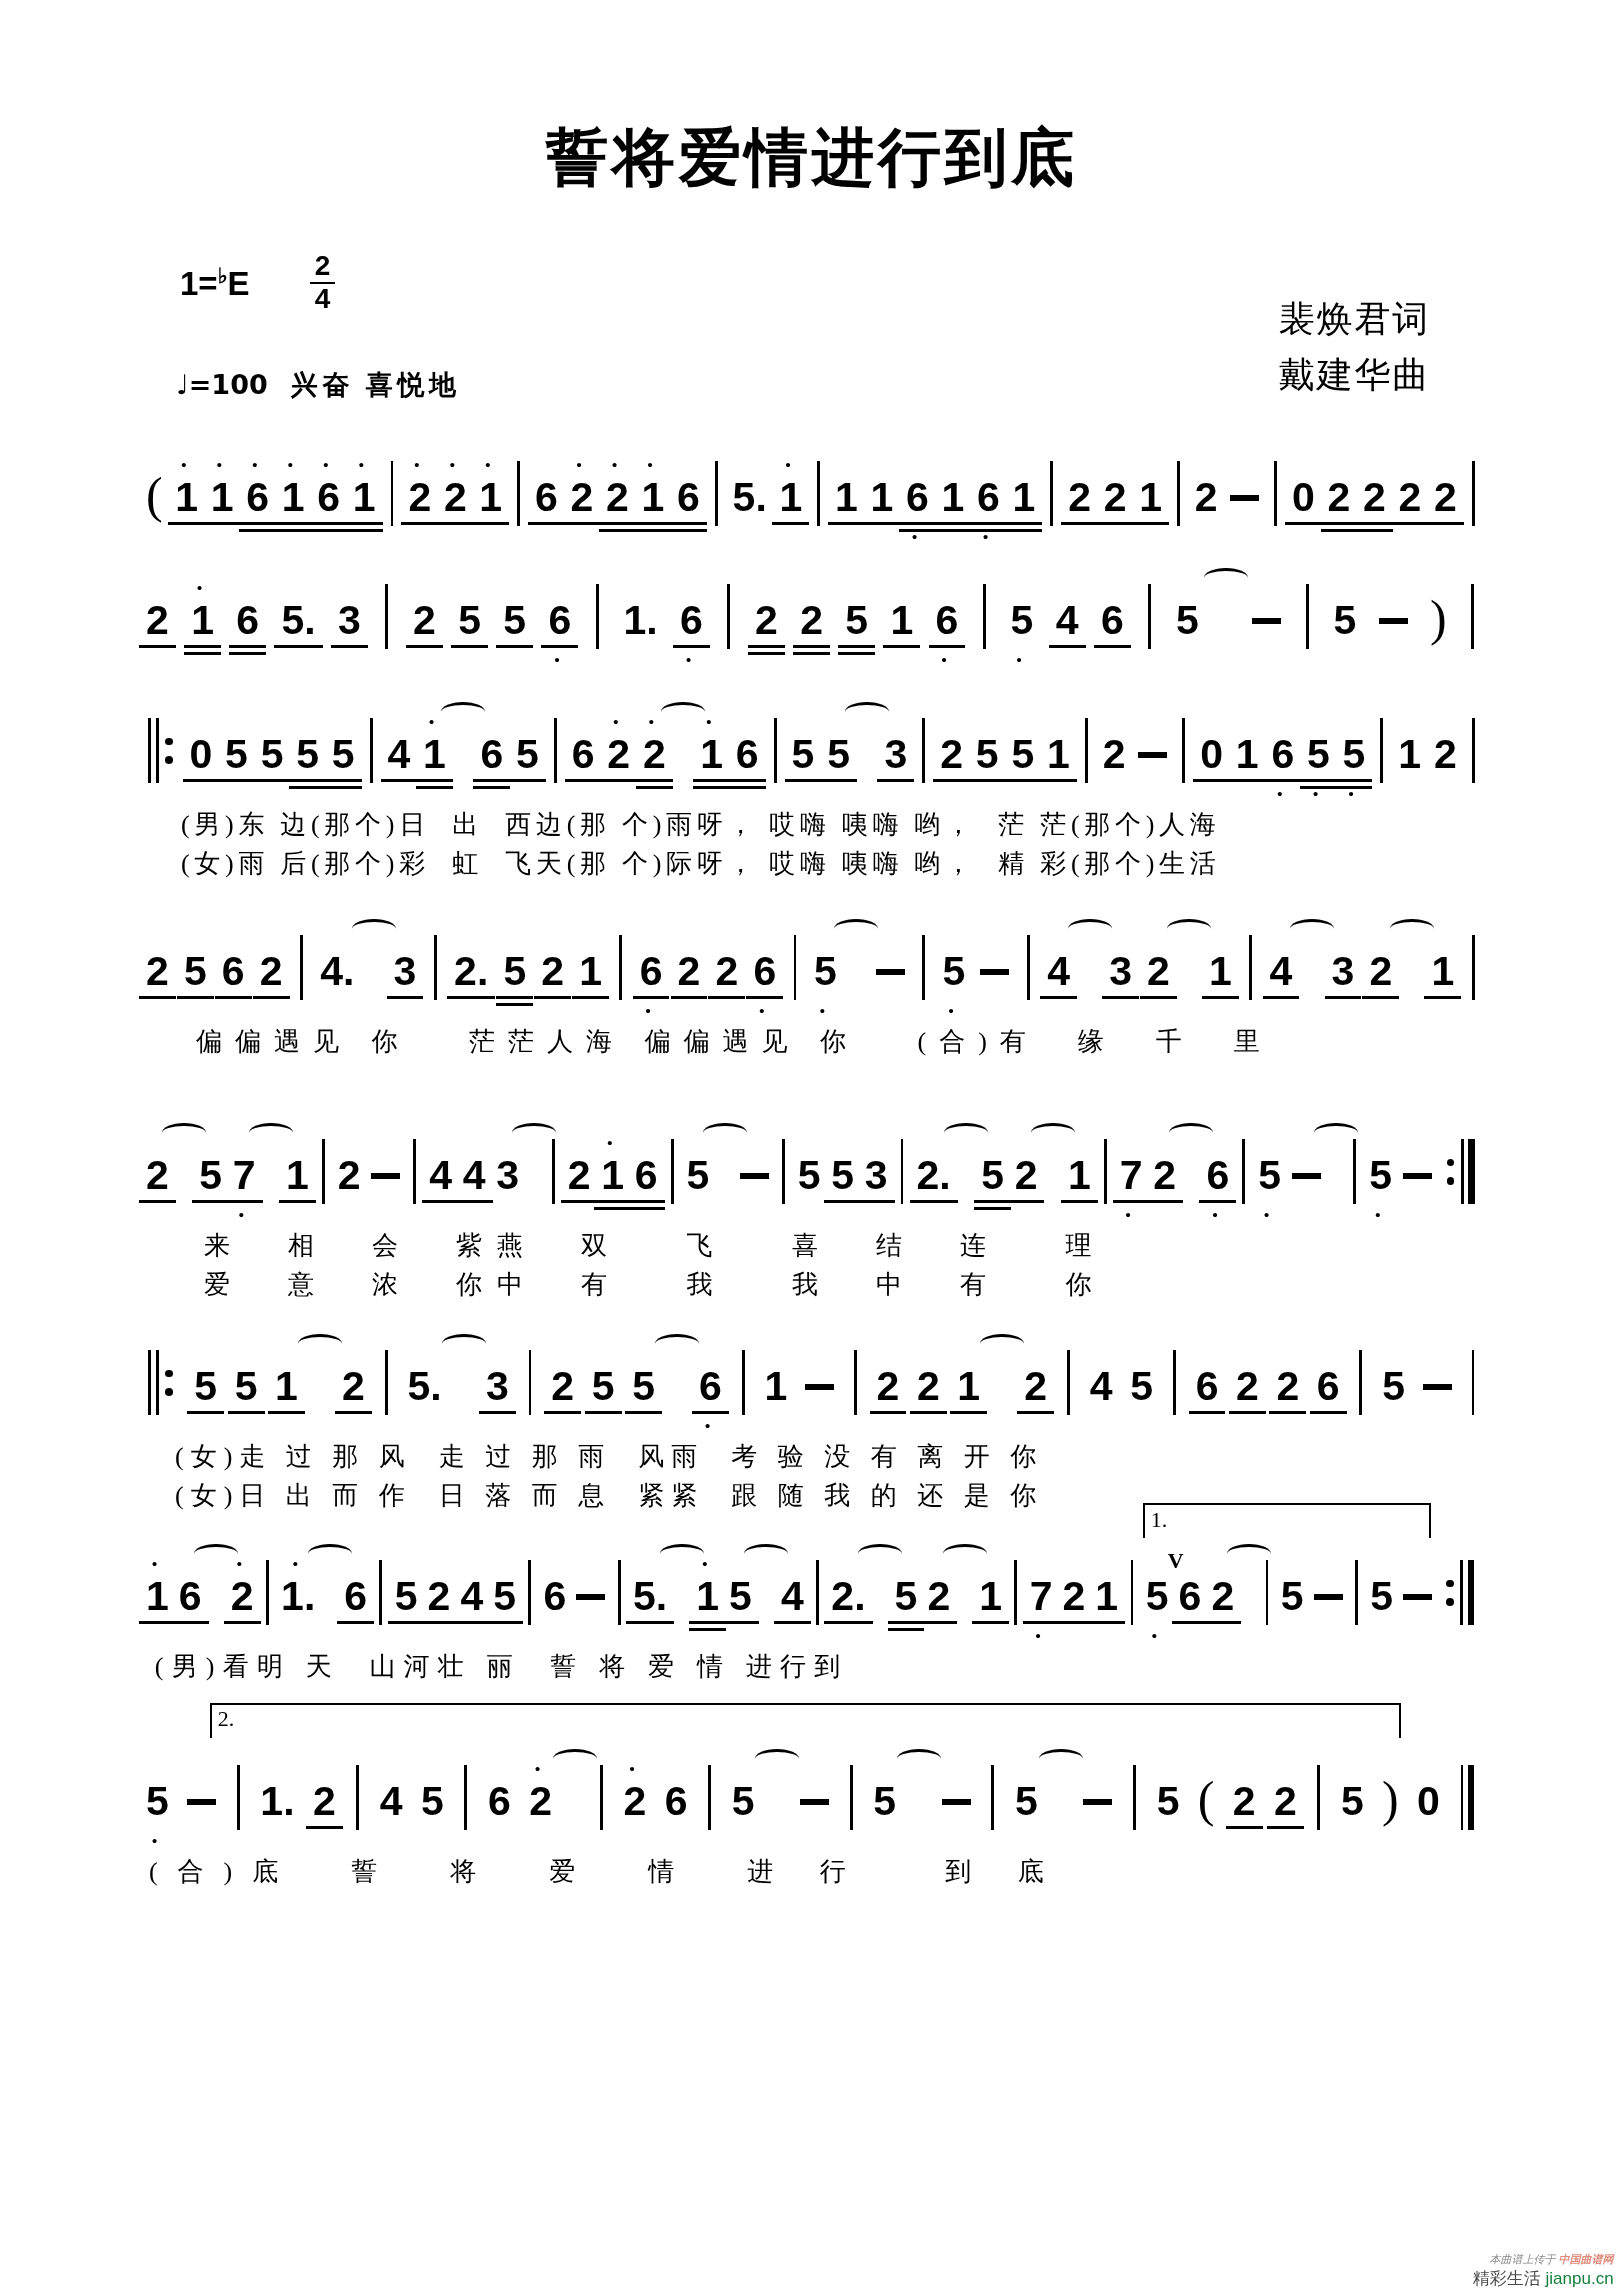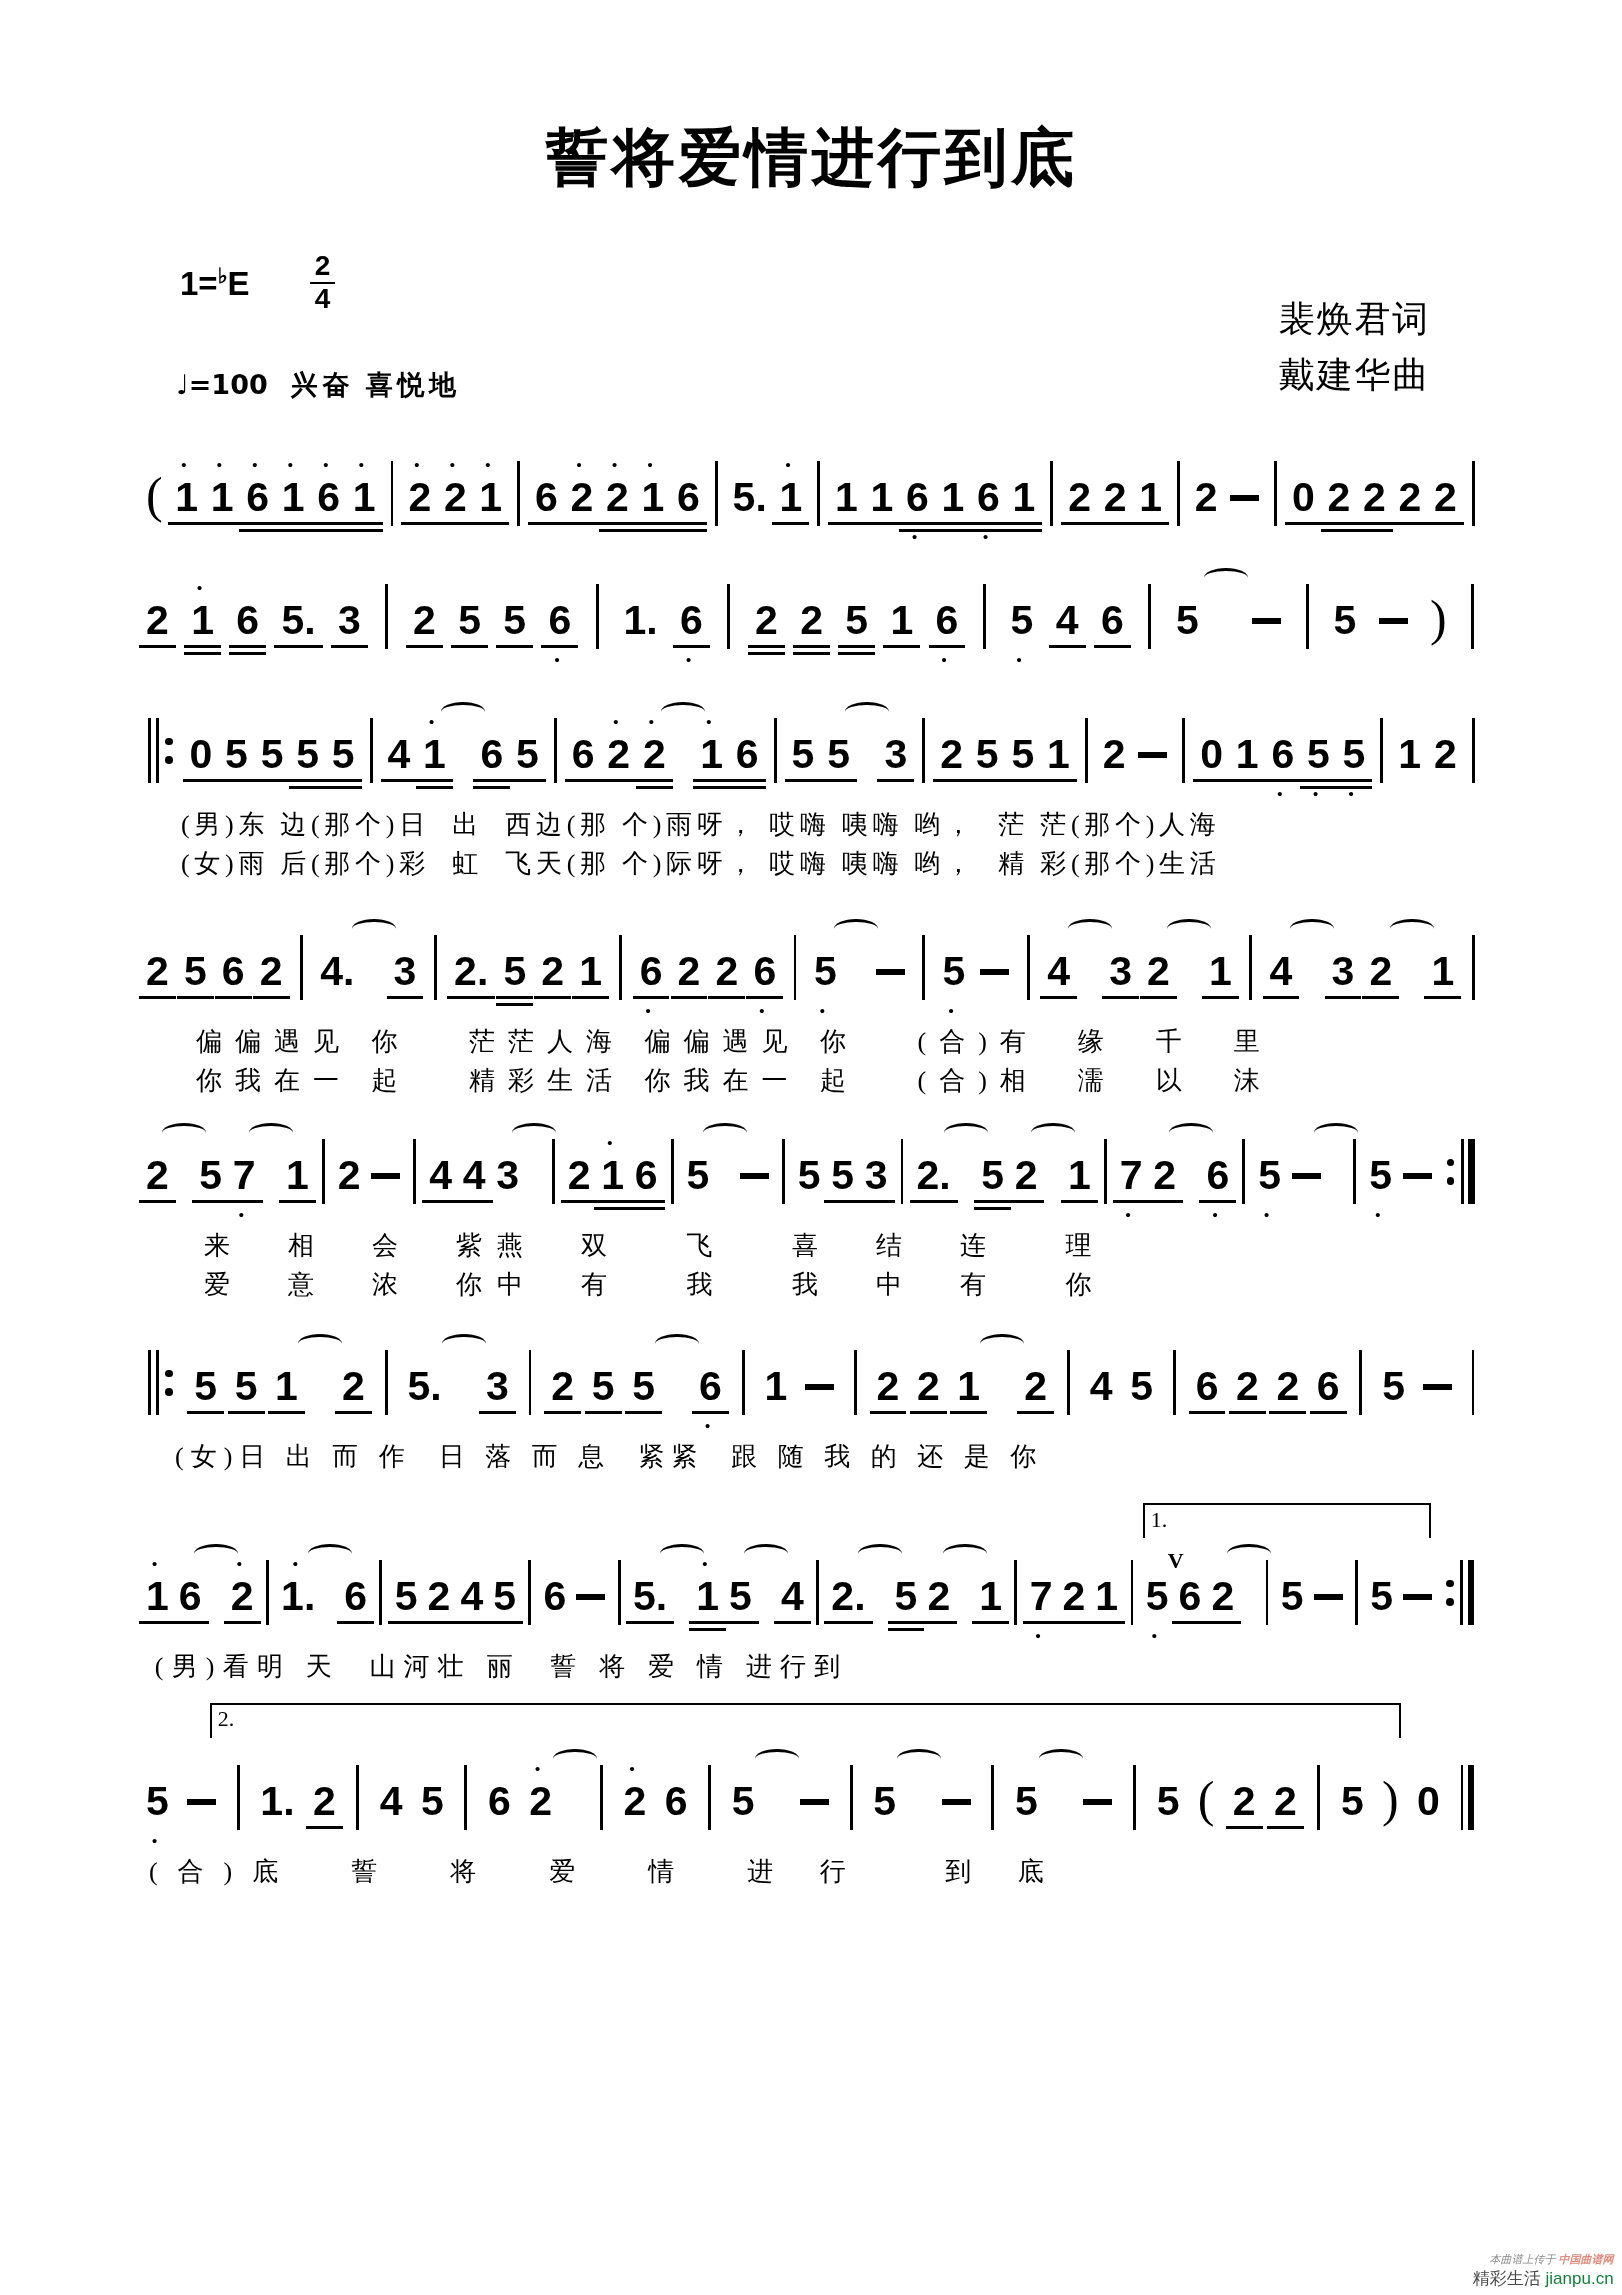--- a/index.html
+++ b/index.html
@@ -689,21 +689,20 @@
       <span class="tok tie"></span>
       <span class="tok note">
         <b class="num">1</b>
         <i class="l1"></i>
       </span>
       <span class="tok bargroup">
         <i class="bar"></i>
       </span>
     </div>
   <div class="lyric">偏偏遇见 你   茫茫人海 偏偏遇见 你   (合)有  缘  千  里</div>
-  <div class="lyric">你我在一 起   精彩生活 你我在一 起   (合)相  濡  以  沫</div>
 </section>
 
 <section class="system s5">
   <div class="notes">
       <span class="tok note">
         <b class="num">2</b>
         <i class="l1"></i>
       </span>
       <span class="tok tie"></span>
       <span class="tok note">
@@ -970,20 +969,21 @@
         <i class="bar"></i>
       </span>
       <span class="tok note">
         <b class="num">5</b>
       </span>
       <span class="tok dash"></span>
       <span class="tok bargroup">
         <i class="bar"></i>
       </span>
     </div>
+  <div class="lyric">(女)走 过 那 风  走 过 那 雨  风雨  考 验 没 有 离 开 你</div>
   <div class="lyric">(女)日 出 而 作  日 落 而 息  紧紧  跟 随 我 的 还 是 你</div>
 </section>
 
 <section class="system s7">
   <div class="volta"><span>1.</span></div>
   <div class="notes">
       <span class="tok note">
         <i class="da">•</i>
         <b class="num">1</b>
         <i class="l1"></i>

